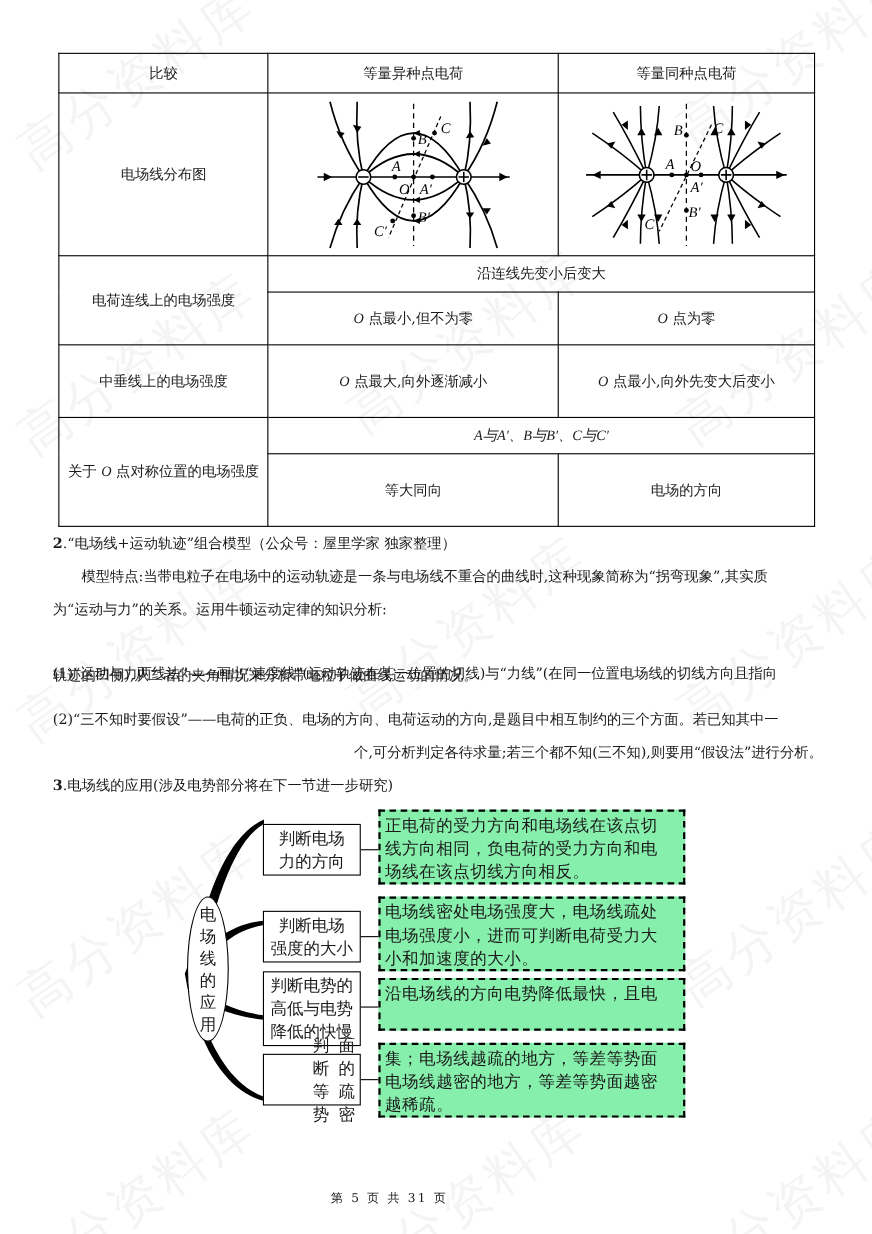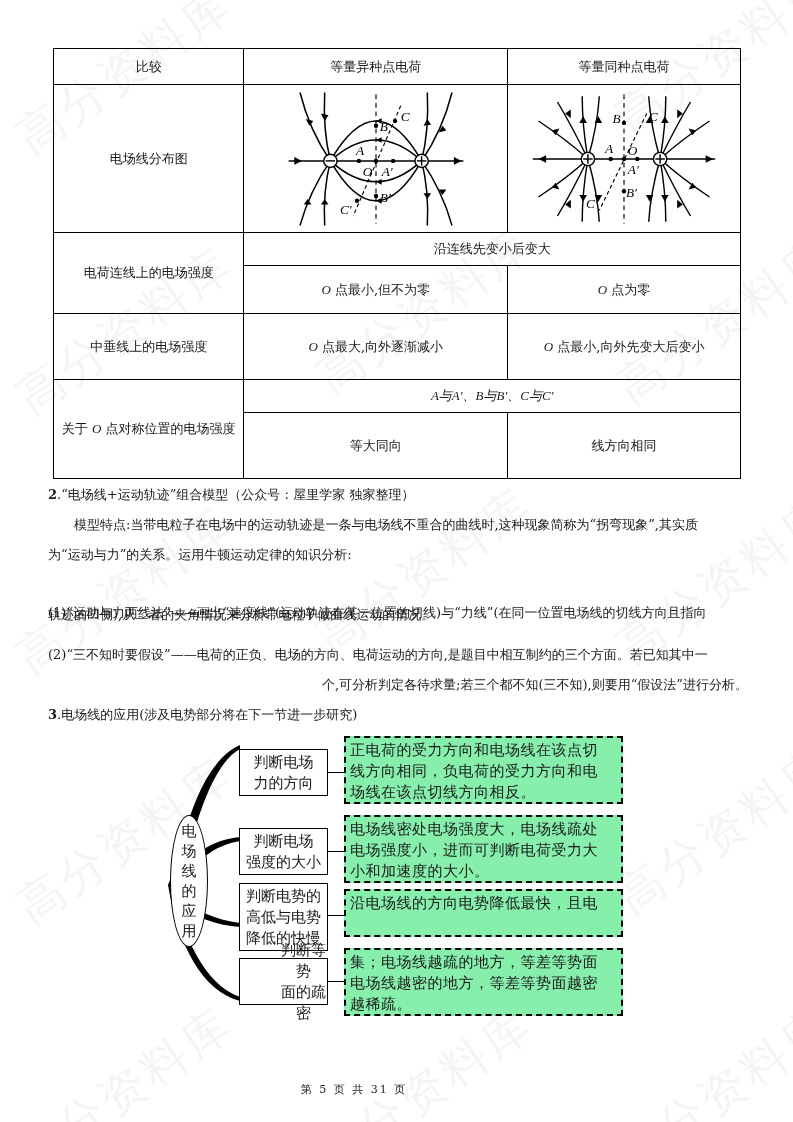--- a/index.html
+++ b/index.html
@@ -7,21 +7,21 @@
          font-family: "DejaVu Serif", "Liberation Serif", serif; color: #1a1a1a; }
   .wm { position: absolute; font-family: "DejaVu Sans", sans-serif; font-size: 46px;
         color: rgba(0,0,0,0.045); transform: rotate(-35deg); white-space: nowrap;
         letter-spacing: 4px; pointer-events: none; }
   table.cmp { position: absolute; left: 53px; top: 48px; width: 688px; border-collapse: collapse;
               font-size: 13px; }
   table.cmp td { border: 1px solid #000; text-align: center; vertical-align: middle; padding: 0; }
   .it { font-style: italic; font-family: "Liberation Serif", serif; }
   .fig { display: block; margin: 0 auto; }
   .txt { position: absolute; left: 48px; width: 700px; font-size: 13px; line-height: 30px; }
-  .mm-box { position: absolute; border: 1.5px solid #000; background: #fff; font-family: Liberation Serif, serif;
+  .mm-box { position: absolute; border: 1.5px solid #000; background: #fff; font-family: Liberation Sans, sans-serif;
             font-size: 15px; line-height: 21px; text-align: center; display: flex; align-items: center;
             justify-content: center; box-sizing: border-box; }
   .mm-desc { position: absolute; border: 2px dashed #000; background: #86efac; font-family: "DejaVu Sans", sans-serif;
              font-size: 15px; line-height: 21px; padding: 2px 4px; box-sizing: border-box; letter-spacing: 0.5px; }
   .footer { position: absolute; top: 1082px; left: 0; width: 664px; text-align: center; font-size: 11px;
             letter-spacing: 2px; margin-left: 22px; }
 </style>
 </head>
 <body>
 
@@ -189,21 +189,21 @@
     <td>中垂线上的电场强度</td>
     <td><span class="it">O</span><span> 点最大,向外逐渐减小</span></td>
     <td><span class="it">O</span><span> 点最小,向外先变大后变小</span></td>
   </tr>
   <tr style="height:33px">
     <td rowspan="2"><span>关于 </span><span class="it">O</span><span> 点对称位置的电场强度</span></td>
     <td colspan="2" class="it">A与A′、B与B′、C与C′</td>
   </tr>
   <tr style="height:66px">
     <td>等大同向</td>
-    <td>线方向相同</td>
+    <td>电场的方向</td>
   </tr>
 </tbody>
   </table>
 
 <div class="txt" style="top:480px;"><b>2</b><span>.“电场线+运动轨迹”组合模型（公众号：屋里学家  独家整理）</span></div>
 <div class="txt" style="top:510px;text-indent:26px;">模型特点:当带电粒子在电场中的运动轨迹是一条与电场线不重合的曲线时,这种现象简称为“拐弯现象”,其实质</div>
 <div class="txt" style="top:540px;">为“运动与力”的关系。运用牛顿运动定律的知识分析:</div>
 <div class="txt" style="top:570px;margin-top:28px;">(1)“运动与力两线法”——画出“速度线”(运动轨迹在某一位置的切线)与“力线”(在同一位置电场线的切线方向且指向</div>
 <div class="txt" style="top:600px;">轨迹的凹侧),从二者的夹角情况来分析带电粒子做曲线运动的情况。</div>
 <div class="txt" style="top:640px;">(2)“三不知时要假设”——电荷的正负、电场的方向、电荷运动的方向,是题目中相互制约的三个方面。若已知其中一</div>
@@ -253,21 +253,21 @@
   <div class="mm-box" style="left:239px;top:883px;width:89px;height:68px;flex-direction:column;">
     <div>判断电势的</div>
     <div>高低与电势</div>
     <div>降低的快慢</div>
   </div>
   <div style="position:absolute;left:328px;top:915px;width:16px;border-top:1.5px solid #000;"></div>
   <div class="mm-desc" style="left:344px;top:889px;width:279px;height:48px;">
     <div>沿电场线的方向电势降低最快，且电</div>
   </div>
 
-  <div class="mm-box" style="left:239px;top:958px;width:89px;height:47px;flex-direction:column;padding-left:40px;">
+  <div class="mm-box" style="left:239px;top:958px;width:89px;height:47px;flex-direction:row;padding-left:40px;">
     <div>判断等势</div>
     <div>面的疏密</div>
   </div>
   <div style="position:absolute;left:328px;top:981px;width:16px;border-top:1.5px solid #000;"></div>
   <div class="mm-desc" style="left:344px;top:948px;width:279px;height:68px;">
     <div>集；电场线越疏的地方，等差等势面</div>
     <div>电场线越密的地方，等差等势面越密</div>
     <div>越稀疏。</div>
   </div>
 </div>

